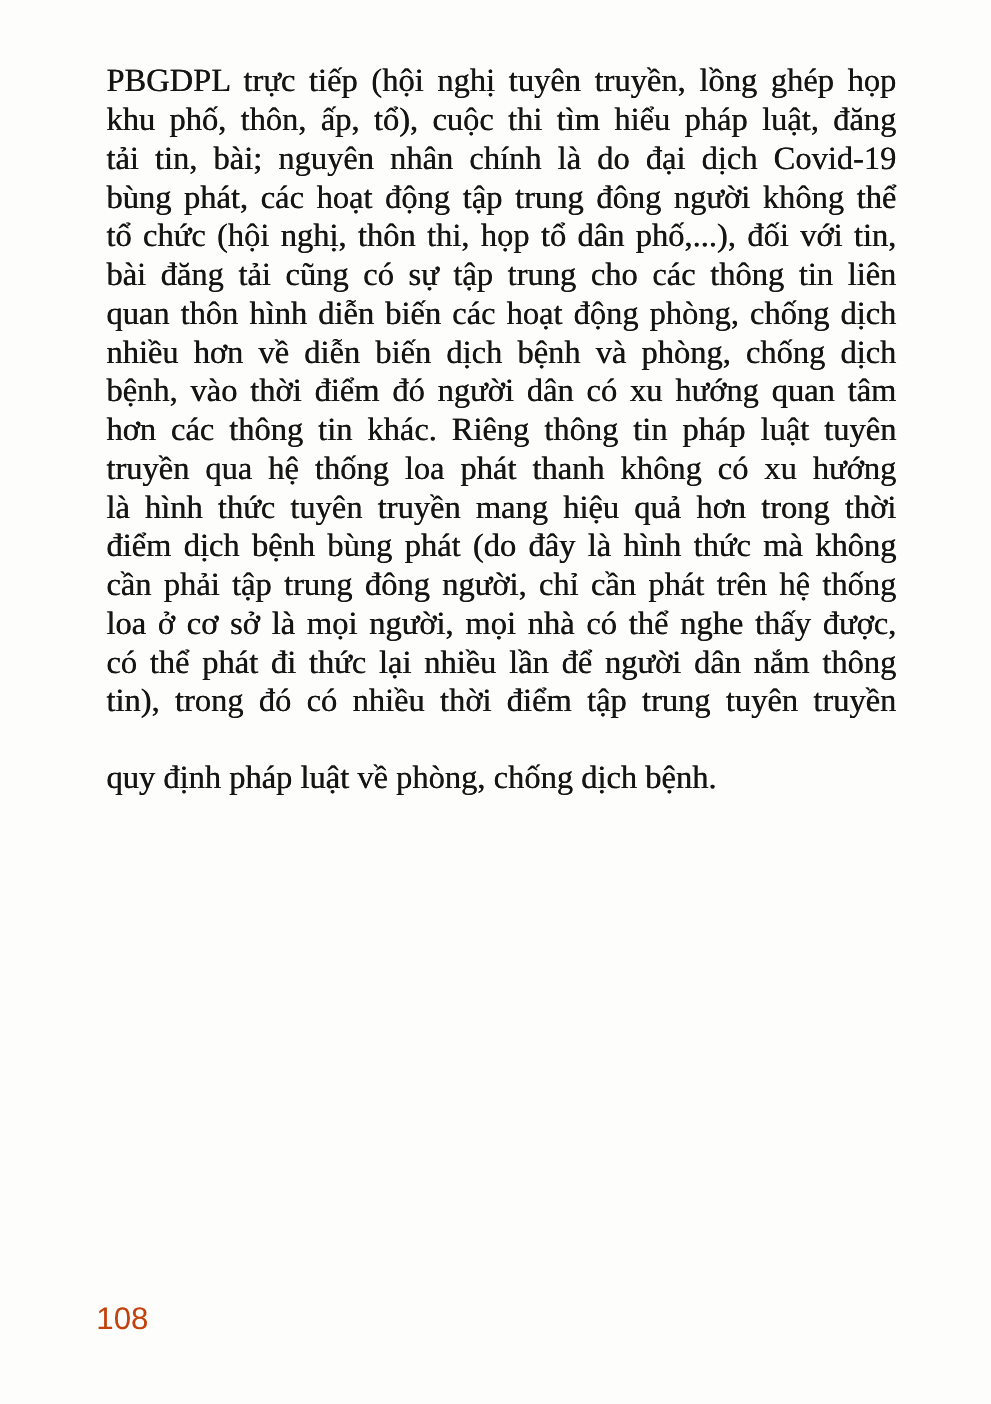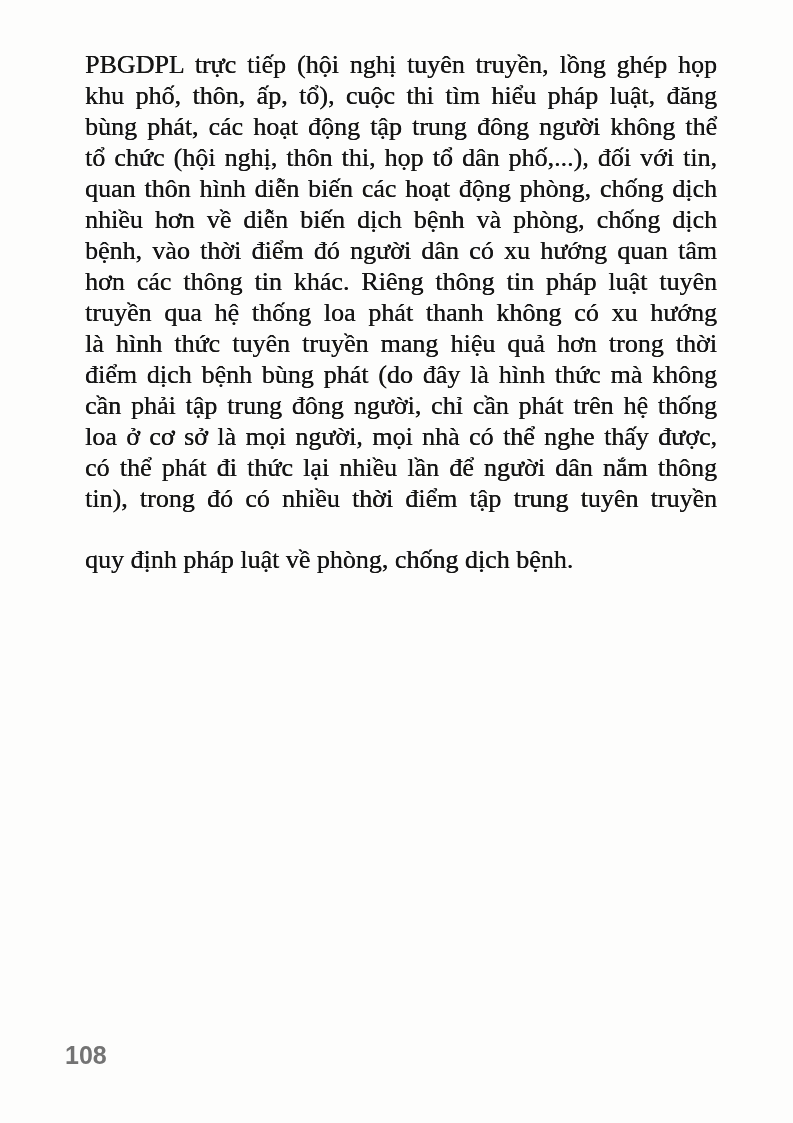--- a/index.html
+++ b/index.html
@@ -29,37 +29,39 @@
     text-align-last: justify;
     height: 31px;
     overflow: visible;
   }
   .line--last {
     text-align-last: left;
     margin-top: 30px;
   }
   .page-number {
     position: absolute;
-    left: 65px;
+    left: 77px;
     top: 1041px;
     font-family: "Liberation Sans", sans-serif;
     font-size: 25px;
-    font-weight: 700;
-    color: #737373;
+    font-weight: 400;
+    color: #c2410c;
   }
 </style>
 </head>
 <body>
 
 <div>
   <div class="text-block">
     <div class="line">PBGDPL trực tiếp (hội nghị tuyên truyền, lồng ghép họp</div>
     <div class="line">khu phố, thôn, ấp, tổ), cuộc thi tìm hiểu pháp luật, đăng</div>
+    <div class="line">tải tin, bài; nguyên nhân chính là do đại dịch Covid-19</div>
     <div class="line">bùng phát, các hoạt động tập trung đông người không thể</div>
     <div class="line">tổ chức (hội nghị, thôn thi, họp tổ dân phố,...), đối với tin,</div>
+    <div class="line">bài đăng tải cũng có sự tập trung cho các thông tin liên</div>
     <div class="line">quan thôn hình diễn biến các hoạt động phòng, chống dịch</div>
     <div class="line">nhiều hơn về diễn biến dịch bệnh và phòng, chống dịch</div>
     <div class="line">bệnh, vào thời điểm đó người dân có xu hướng quan tâm</div>
     <div class="line">hơn các thông tin khác. Riêng thông tin pháp luật tuyên</div>
     <div class="line">truyền qua hệ thống loa phát thanh không có xu hướng</div>
     <div class="line">là hình thức tuyên truyền mang hiệu quả hơn trong thời</div>
     <div class="line">điểm dịch bệnh bùng phát (do đây là hình thức mà không</div>
     <div class="line">cần phải tập trung đông người, chỉ cần phát trên hệ thống</div>
     <div class="line">loa ở cơ sở là mọi người, mọi nhà có thể nghe thấy được,</div>
     <div class="line">có thể phát đi thức lại nhiều lần để người dân nắm thông</div>

